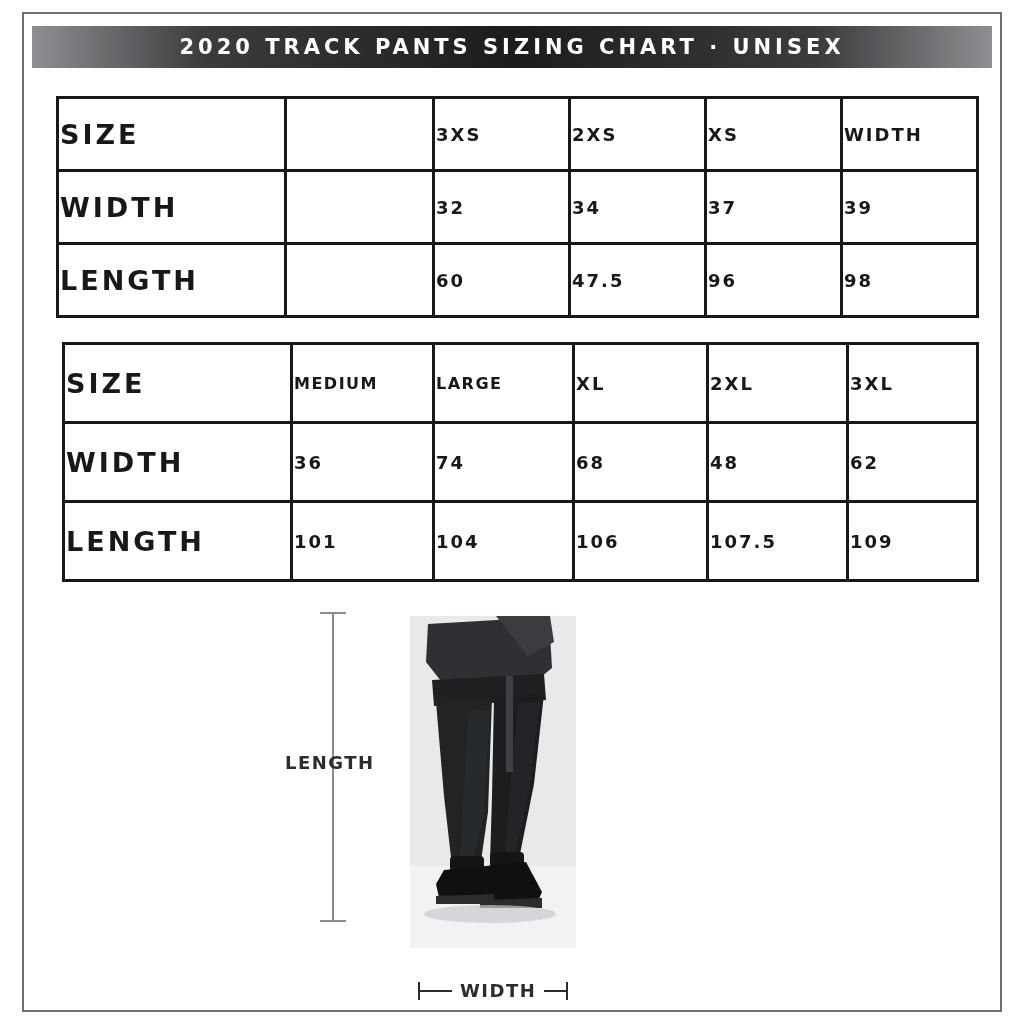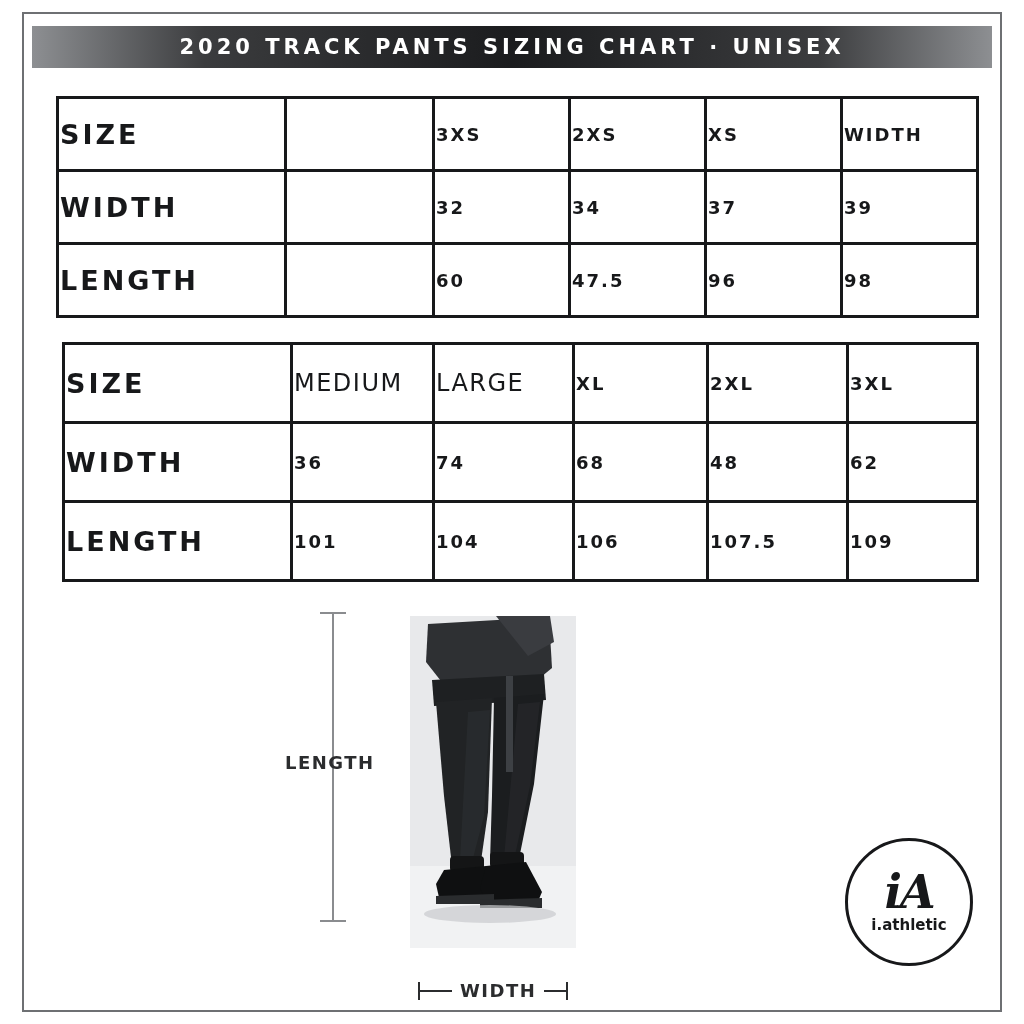--- a/index.html
+++ b/index.html
@@ -70,22 +70,22 @@
     font-size: 27px;
     font-weight: 700;
     letter-spacing: 3px;
   }
   .cellval {
     font-size: 18px;
     font-weight: 700;
     letter-spacing: 2px;
   }
   .cellval-sm {
-    font-size: 24px;
-    font-weight: 400;
+    font-size: 16px;
+    font-weight: 700;
     letter-spacing: 1.5px;
   }
   .blank { }
 
   #table1 {
     left: 56px;
     top: 96px;
     width: 920px;
   }
   #table1 td { height: 68px; }
@@ -318,18 +318,14 @@
 
       <ellipse cx="80" cy="298" rx="66" ry="9" fill="#c9cbcd" opacity="0.7"></ellipse>
     </svg>
   </div>
 
   <div class="wid-cap-l"></div>
   <div class="wid-arrow"></div>
   <div class="wid-cap-r"></div>
   <div class="wid-label">WIDTH</div>
 
-  <div class="logo">
-    <div class="logo-mark">iA</div>
-    <div class="logo-text">i.athletic</div>
-  </div>
 
 </div>
 
 </body></html>

